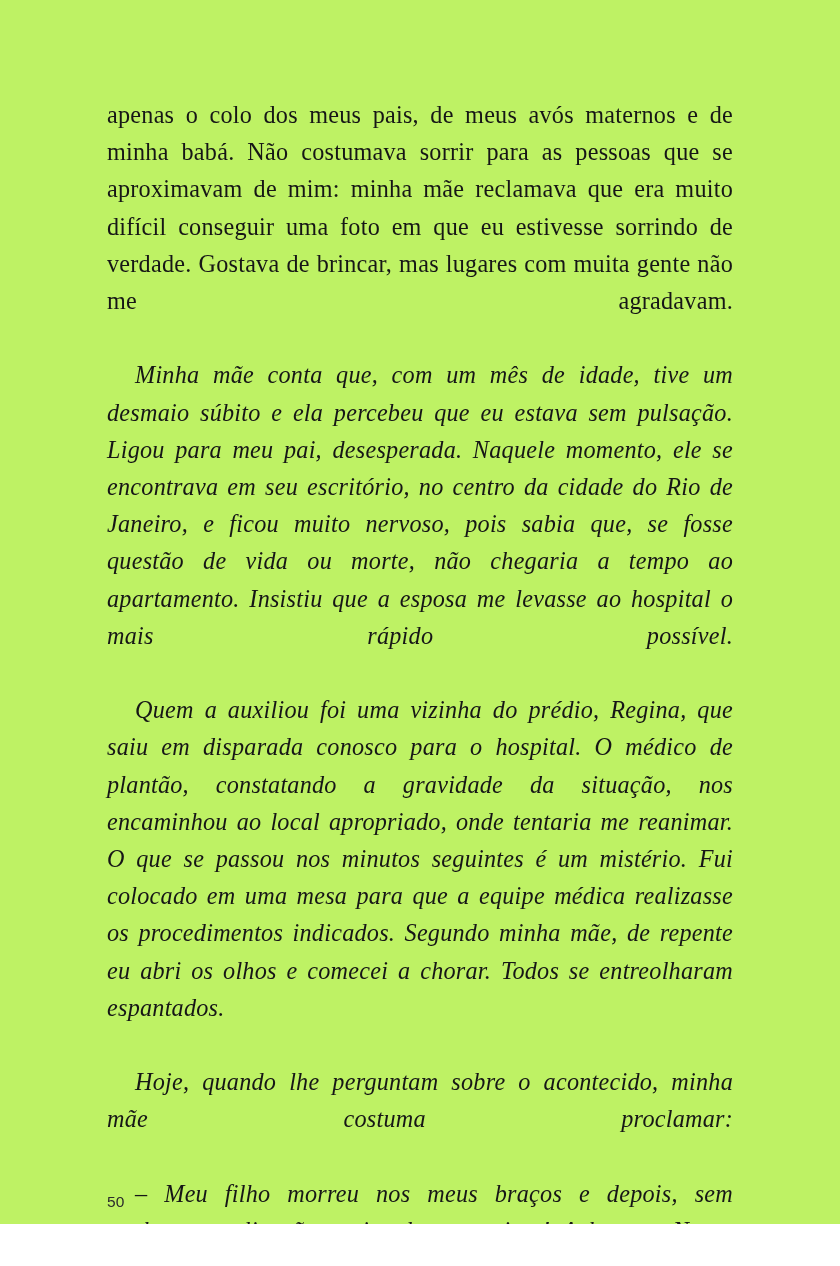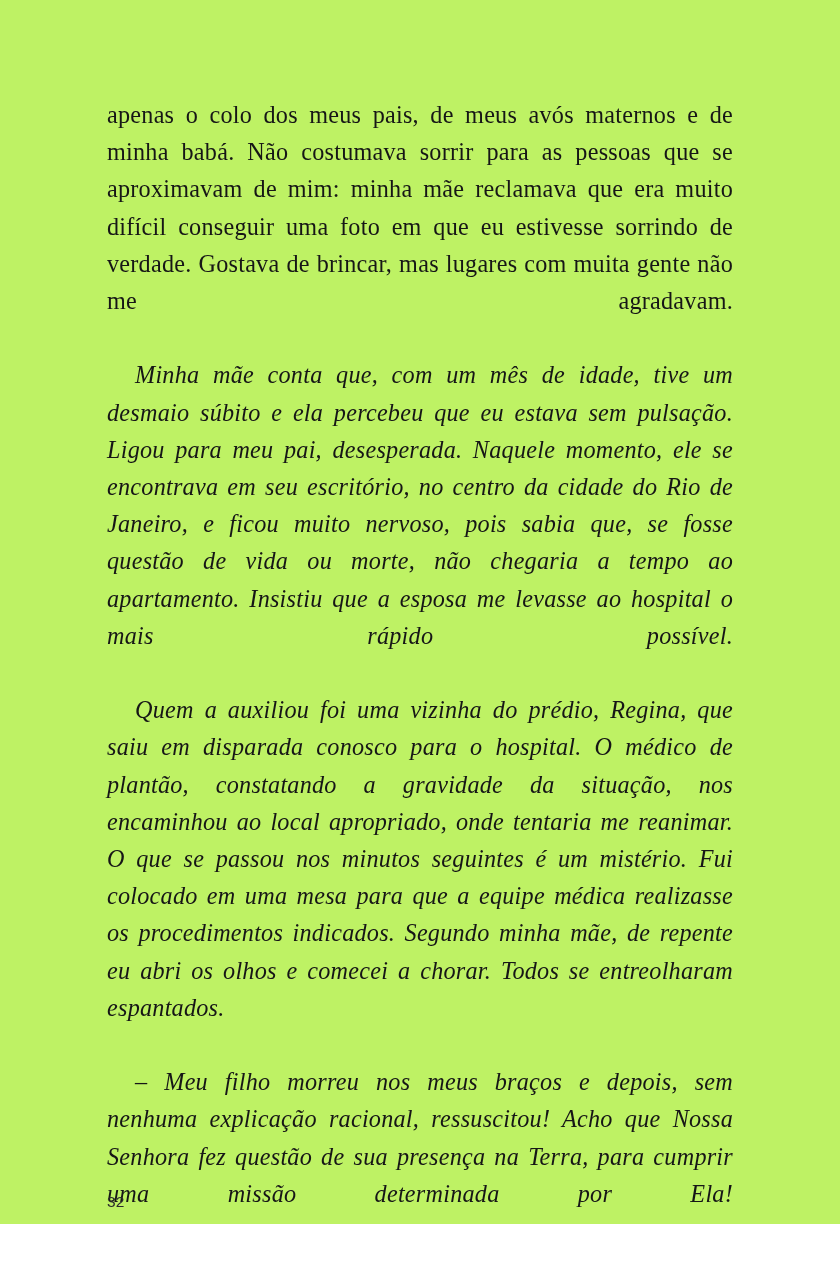--- a/index.html
+++ b/index.html
@@ -63,19 +63,20 @@
 </style>
 </head>
 <body>
 
 <div class="page">
 
   <div class="text-block">
     <p class="para">apenas o colo dos meus pais, de meus avós maternos e de minha babá. Não costumava sorrir para as pessoas que se aproximavam de mim: minha mãe reclamava que era muito difícil conseguir uma foto em que eu estivesse sorrindo de verdade. Gostava de brincar, mas lugares com muita gente não me agradavam.</p>
     <p class="para indent">Minha mãe conta que, com um mês de idade, tive um desmaio súbito e ela percebeu que eu estava sem pulsação. Ligou para meu pai, desesperada. Naquele momento, ele se encontrava em seu escritório, no centro da cidade do Rio de Janeiro, e ficou muito nervoso, pois sabia que, se fosse questão de vida ou morte, não chegaria a tempo ao apartamento. Insistiu que a esposa me levasse ao hospital o mais rápido possível.</p>
     <p class="para indent">Quem a auxiliou foi uma vizinha do prédio, Regina, que saiu em disparada conosco para o hospital. O médico de plantão, constatando a gravidade da situação, nos encaminhou ao local apropriado, onde tentaria me reanimar. O que se passou nos minutos seguintes é um mistério. Fui colocado em uma mesa para que a equipe médica realizasse os procedimentos indicados. Segundo minha mãe, de repente eu abri os olhos e comecei a chorar. Todos se entreolharam espantados.</p>
+    <p class="para indent">Hoje, quando lhe perguntam sobre o acontecido, minha mãe costuma proclamar:</p>
     <p class="para indent">– Meu filho morreu nos meus braços e depois, sem nenhuma explicação racional, ressuscitou! Acho que Nossa Senhora fez questão de sua presença na Terra, para cumprir uma missão determinada por Ela!</p>
 
   </div>
 
-  <div class="folio">32</div>
+  <div class="folio">50</div>
 
 </div>
 
 </body></html>

